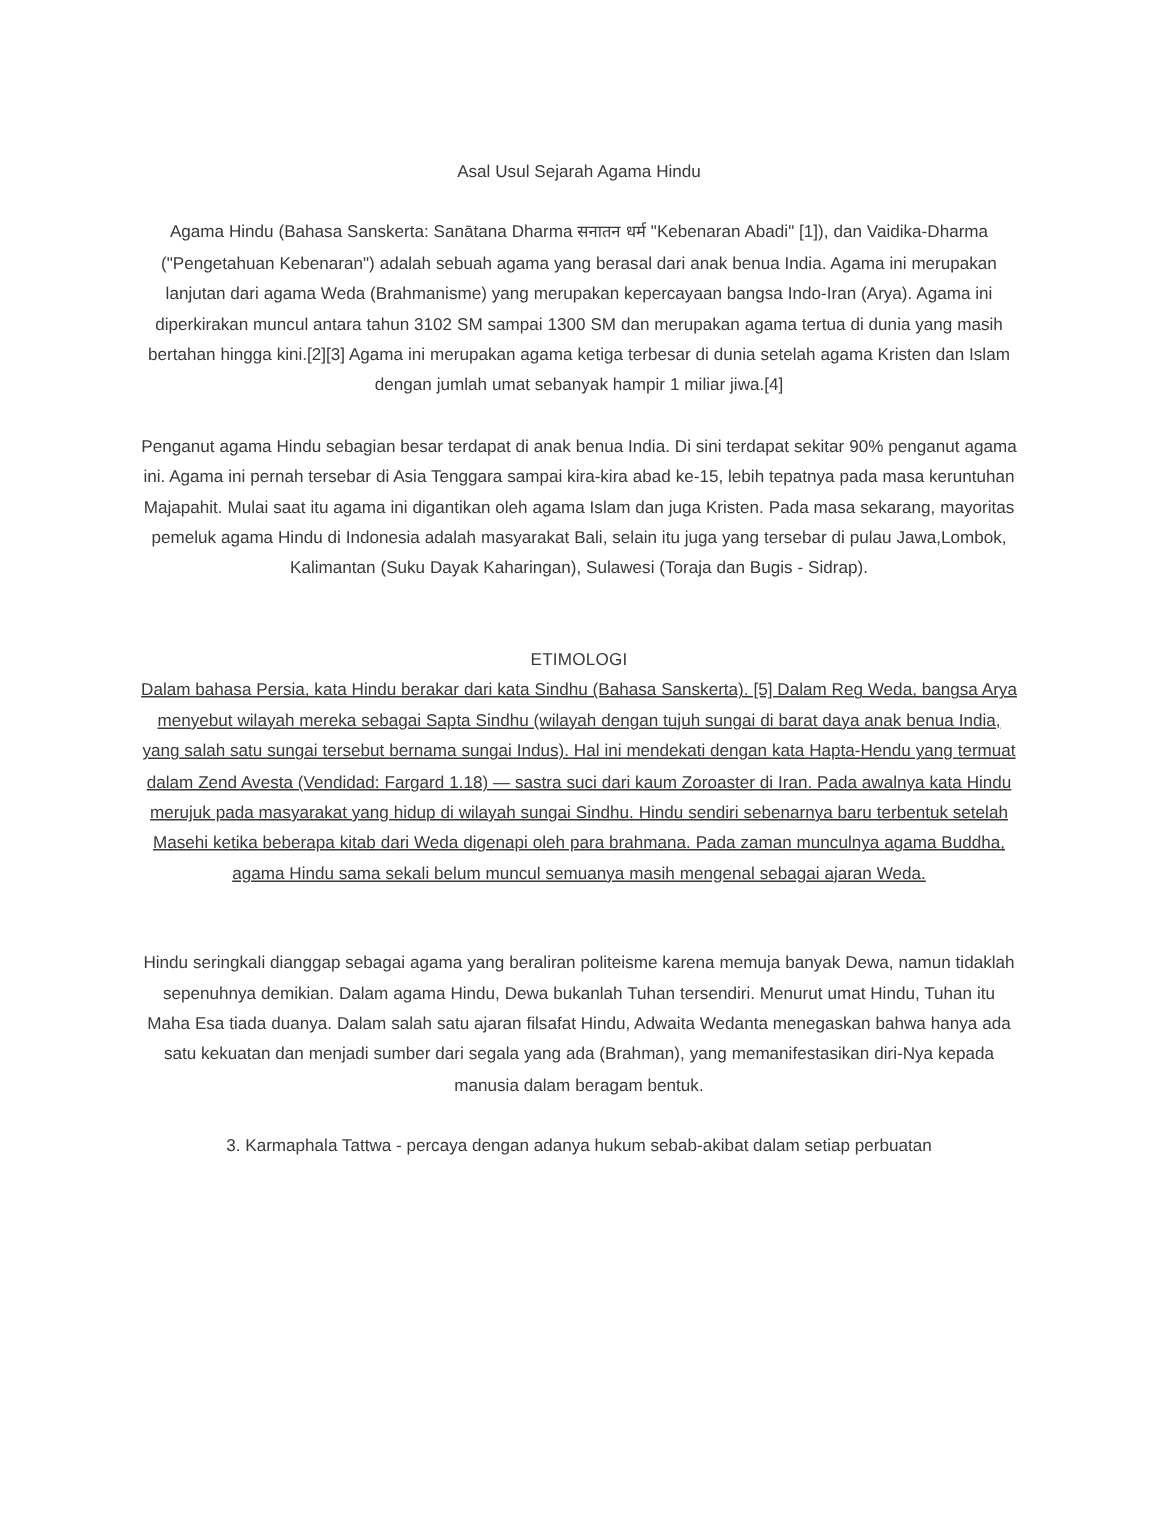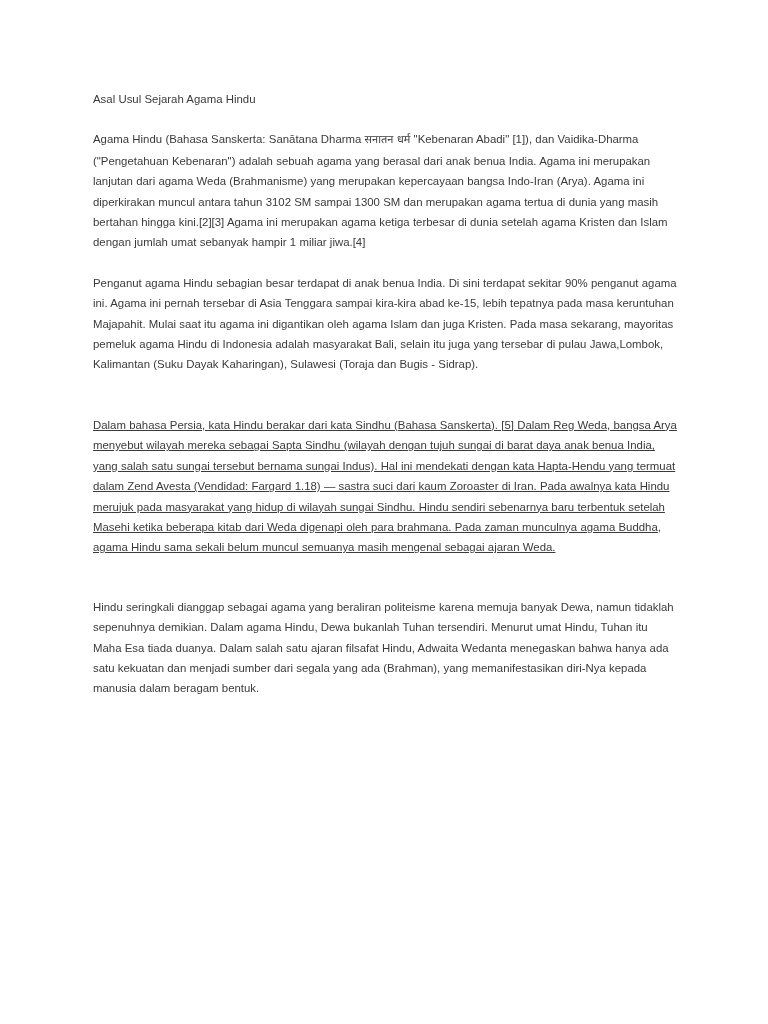--- a/index.html
+++ b/index.html
@@ -16,26 +16,26 @@
   .page {
     position: relative;
     width: 768px;
     height: 1024px;
     background: #ffffff;
     box-sizing: border-box;
   }
   .doc-body {
     position: absolute;
     left: 93px;
-    top: 89px;
+    top: 105px;
     width: 586px;
     color: #3a3a3c;
     font-size: 11.4px;
     line-height: 20.4px;
-    text-align: left;
+    text-align: center;
     -webkit-font-smoothing: antialiased;
   }
   .para {
     margin: 0 0 20px 0;
     padding: 0;
     word-spacing: 0.1px;
   }
   .para.tight {
     margin-bottom: 0;
     text-decoration: underline;
@@ -77,27 +77,29 @@
 
     <p class="para">Asal Usul Sejarah Agama Hindu</p>
 
     <p class="para"><span>Agama Hindu (Bahasa Sanskerta: Sanātana Dharma </span><span class="sanskrit">सनातन धर्म</span><span> "Kebenaran Abadi" [1]), dan Vaidika-Dharma ("Pengetahuan Kebenaran") adalah sebuah agama yang berasal dari anak benua India. Agama ini merupakan lanjutan dari agama Weda (Brahmanisme) yang merupakan kepercayaan bangsa Indo-Iran (Arya). Agama ini diperkirakan muncul antara tahun 3102 SM sampai 1300 SM dan merupakan agama tertua di dunia yang masih bertahan hingga kini.[2][3] Agama ini merupakan agama ketiga terbesar di dunia setelah agama Kristen dan Islam dengan jumlah umat sebanyak hampir 1 miliar jiwa.[4]</span></p>
 
     <p class="para">Penganut agama Hindu sebagian besar terdapat di anak benua India. Di sini terdapat sekitar 90% penganut agama ini. Agama ini pernah tersebar di Asia Tenggara sampai kira-kira abad ke-15, lebih tepatnya pada masa keruntuhan Majapahit. Mulai saat itu agama ini digantikan oleh agama Islam dan juga Kristen. Pada masa sekarang, mayoritas pemeluk agama Hindu di Indonesia adalah masyarakat Bali, selain itu juga yang tersebar di pulau Jawa,Lombok, Kalimantan (Suku Dayak Kaharingan), Sulawesi (Toraja dan Bugis - Sidrap).</p>
 
     <div class="block-gap-lg"></div>
 
     <div class="section">
+      <p class="section-heading">ETIMOLOGI</p>
       <p class="para tight">Dalam bahasa Persia, kata Hindu berakar dari kata Sindhu (Bahasa Sanskerta). [5] Dalam Reg Weda, bangsa Arya menyebut wilayah mereka sebagai Sapta Sindhu (wilayah dengan tujuh sungai di barat daya anak benua India, yang salah satu sungai tersebut bernama sungai Indus). Hal ini mendekati dengan kata Hapta-Hendu yang termuat dalam Zend Avesta (Vendidad: Fargard 1.18) — sastra suci dari kaum Zoroaster di Iran. Pada awalnya kata Hindu merujuk pada masyarakat yang hidup di wilayah sungai Sindhu. Hindu sendiri sebenarnya baru terbentuk setelah Masehi ketika beberapa kitab dari Weda digenapi oleh para brahmana. Pada zaman munculnya agama Buddha, agama Hindu sama sekali belum muncul semuanya masih mengenal sebagai ajaran Weda.</p>
     </div>
 
     <div class="block-gap-xl"></div>
 
     <div class="section">
       <p class="para">Hindu seringkali dianggap sebagai agama yang beraliran politeisme karena memuja banyak Dewa, namun tidaklah sepenuhnya demikian. Dalam agama Hindu, Dewa bukanlah Tuhan tersendiri. Menurut umat Hindu, Tuhan itu Maha Esa tiada duanya. Dalam salah satu ajaran filsafat Hindu, Adwaita Wedanta menegaskan bahwa hanya ada satu kekuatan dan menjadi sumber dari segala yang ada (Brahman), yang memanifestasikan diri-Nya kepada manusia dalam beragam bentuk.</p>
 
 
       <div>
+        <p class="list-line">3. Karmaphala Tattwa - percaya dengan adanya hukum sebab-akibat dalam setiap perbuatan</p>
       </div>
     </div>
 
   </div>
 </div>
 
 </body></html>

